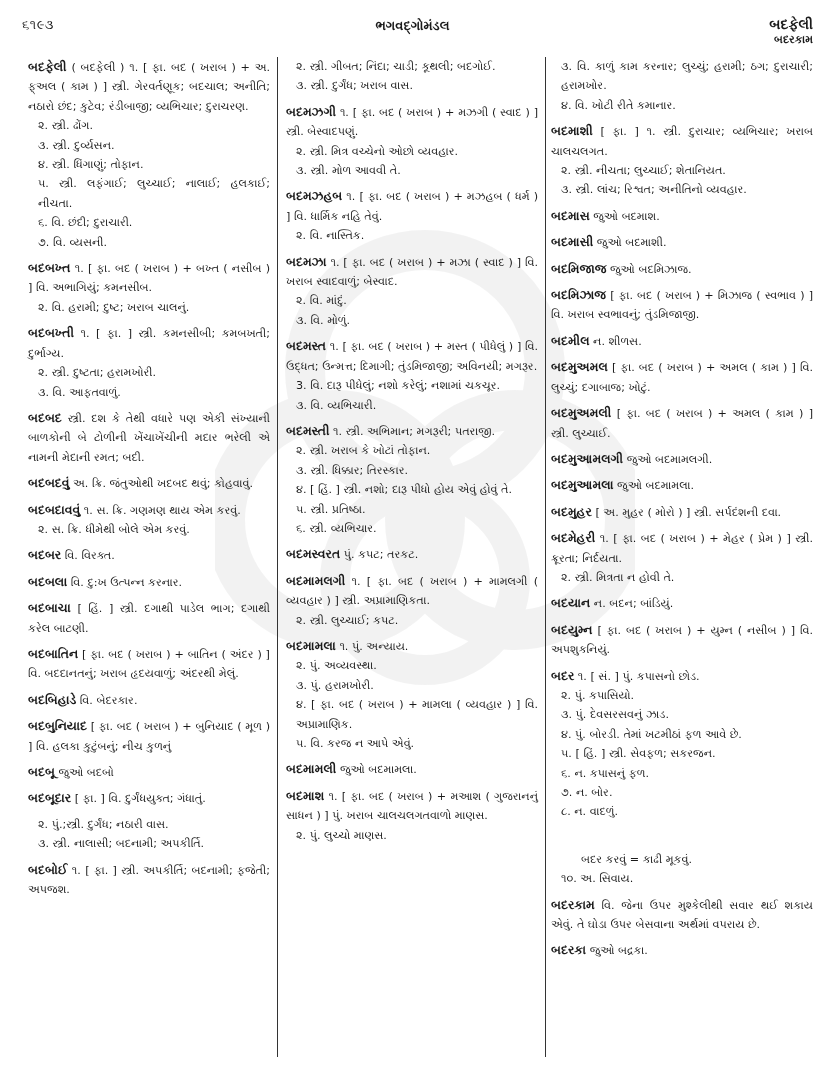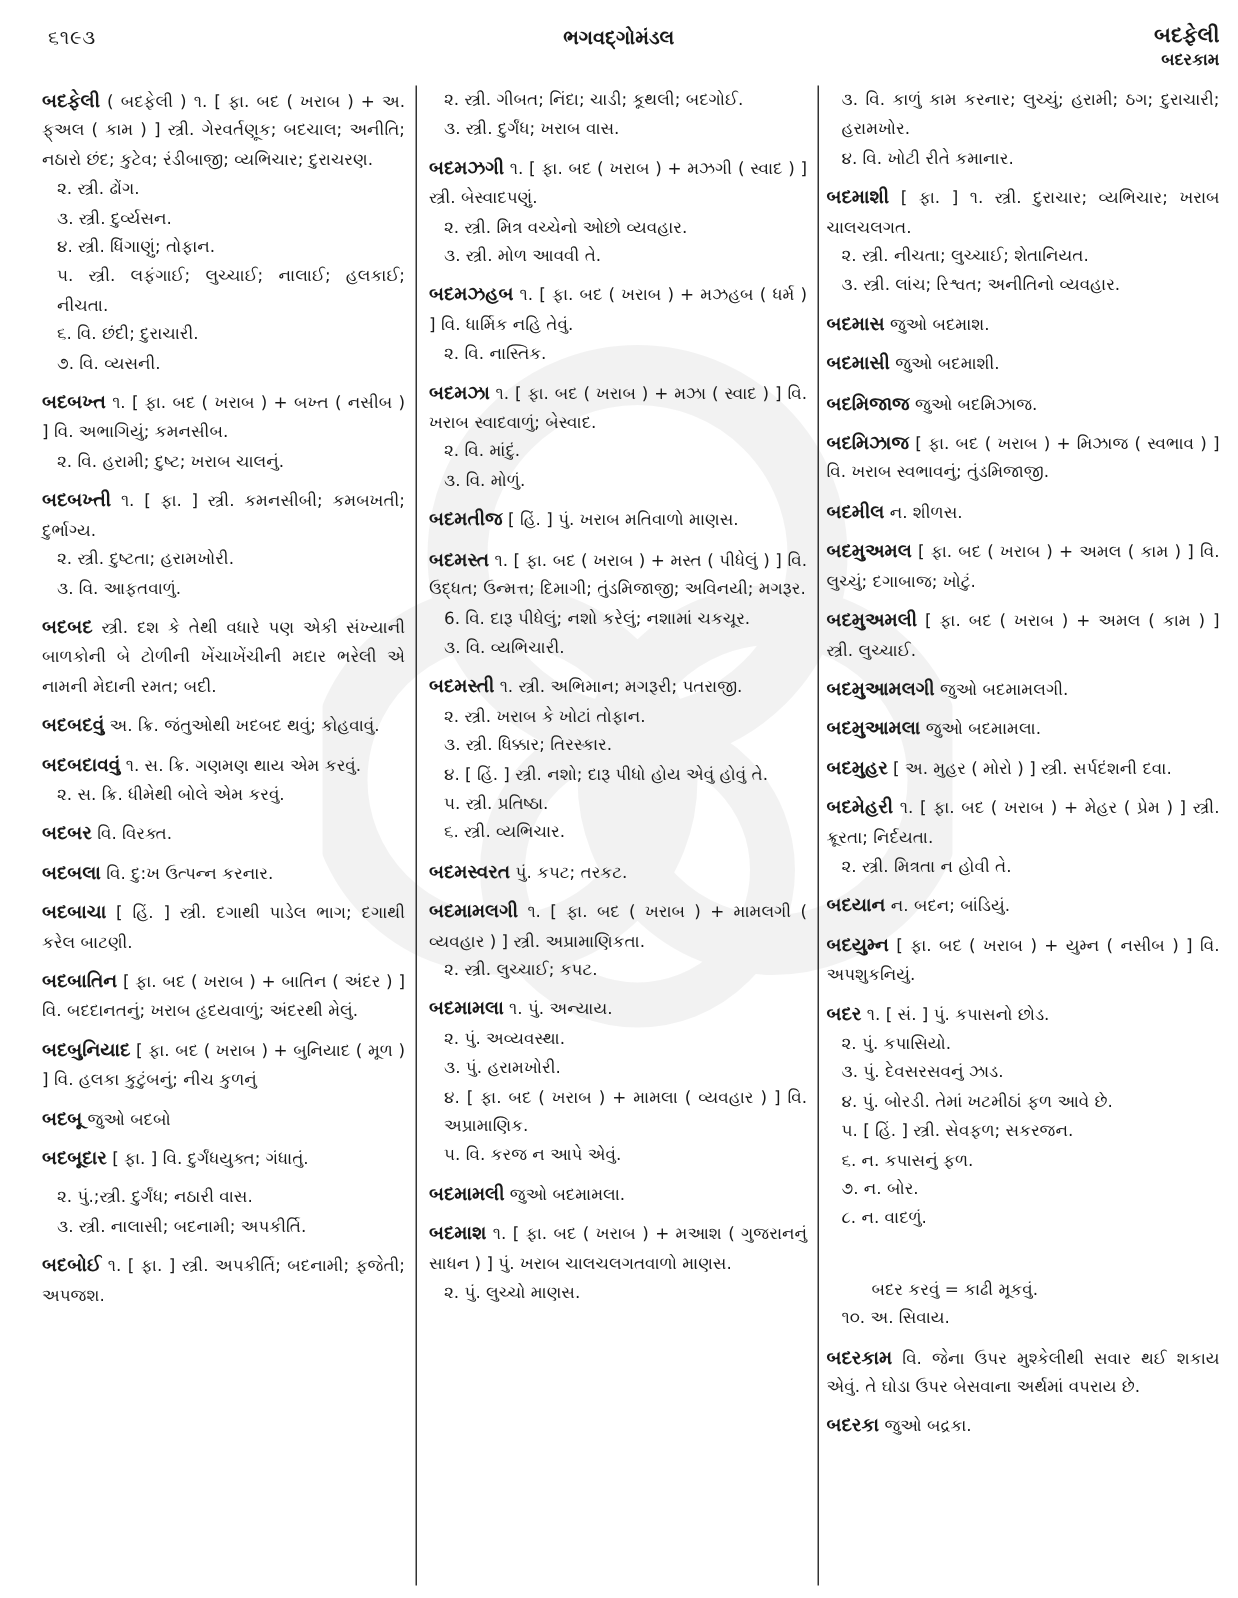--- a/index.html
+++ b/index.html
@@ -8,21 +8,21 @@
     font-family: "DejaVu Sans", sans-serif; color: #1a1a1a;
   }
   .watermark {
     position: absolute; left: 215px; top: 220px; width: 420px; height: 470px;
     pointer-events: none; opacity: 0.07;
   }
   .header {
     position: absolute; top: 0; left: 0; width: 825px; height: 50px;
   }
   .page-num {
-    position: absolute; left: 32px; top: 18px; font-size: 13px; letter-spacing: 0.5px; font-family: Liberation Mono, monospace;
+    position: absolute; left: 22px; top: 18px; font-size: 13px; letter-spacing: 0.5px; font-family: Liberation Mono, monospace;
   }
   .book-title {
     position: absolute; left: 0; width: 825px; top: 18px; text-align: center;
     font-size: 13px; font-weight: bold;
   }
   .guide {
     position: absolute; right: 12px; top: 16px; text-align: right; line-height: 16px;
   }
   .guide .first { font-size: 14px; font-weight: bold; }
   .guide .last { font-size: 11px; font-weight: bold; }
@@ -104,20 +104,23 @@
       <div class="entry">
         <div><span class="hw">બદબલા</span> <span>વિ. દુ:ખ ઉત્પન્ન કરનાર.</span></div>
       </div>
       <div class="entry">
         <div><span class="hw">બદબાચા</span> <span>[ હિં. ] સ્ત્રી. દગાથી પાડેલ ભાગ; દગાથી કરેલ બાટણી.</span></div>
       </div>
       <div class="entry">
         <div><span class="hw">બદબાતિન</span> <span>[ ફા. બદ ( ખરાબ ) + બાતિન ( અંદર ) ] વિ. બદદાનતનું; ખરાબ હૃદયવાળું; અંદરથી મેલું.</span></div>
       </div>
       <div class="entry">
+        <div><span class="hw">બદબિહાડે</span> <span>વિ. બેદરકાર.</span></div>
+      </div>
+      <div class="entry">
         <div><span class="hw">બદબુનિયાદ</span> <span>[ ફા. બદ ( ખરાબ ) + બુનિયાદ ( મૂળ ) ] વિ. હલકા કુટુંબનું; નીચ કુળનું</span></div>
       </div>
       <div class="entry">
         <div><span class="hw">બદબૂ</span> <span>જુઓ બદબો</span></div>
       </div>
       <div class="entry">
         <div><span class="hw">બદબૂદાર</span> <span>[ ફા. ] વિ. દુર્ગંધયુક્ત; ગંધાતું.</span></div>
       </div>
       <div class="entry">
         <span class="sense">૨. પું.;સ્ત્રી. દુર્ગંધ; નઠારી વાસ.</span>
@@ -140,25 +143,22 @@
       <div class="entry">
         <div><span class="hw">બદમઝહબ</span> <span>૧. [ ફા. બદ ( ખરાબ ) + મઝહબ ( ધર્મ ) ] વિ. ધાર્મિક નહિ તેવું.</span></div>
         <span class="sense">૨. વિ. નાસ્તિક.</span>
       </div>
       <div class="entry">
         <div><span class="hw">બદમઝા</span> <span>૧. [ ફા. બદ ( ખરાબ ) + મઝા ( સ્વાદ ) ] વિ. ખરાબ સ્વાદવાળું; બેસ્વાદ.</span></div>
         <span class="sense">૨. વિ. માંદું.</span>
         <span class="sense">૩. વિ. મોળું.</span>
       </div>
       <div class="entry">
-        <div><span class="hw">બદમતીજ</span> <span>[ હિં. ] પું. ખરાબ મતિવાળો માણસ.</span></div>
-      </div>
-      <div class="entry">
         <div><span class="hw">બદમસ્ત</span> <span>૧. [ ફા. બદ ( ખરાબ ) + મસ્ત ( પીધેલું ) ] વિ. ઉદ્ધત; ઉન્મત્ત; દિમાગી; તુંડમિજાજી; અવિનયી; મગરૂર.</span></div>
-        <span class="sense">6. વિ. દારૂ પીધેલું; નશો કરેલું; નશામાં ચકચૂર.</span>
+        <span class="sense">3. વિ. દારૂ પીધેલું; નશો કરેલું; નશામાં ચકચૂર.</span>
         <span class="sense">૩. વિ. વ્યભિચારી.</span>
       </div>
       <div class="entry">
         <div><span class="hw">બદમસ્તી</span> <span>૧. સ્ત્રી. અભિમાન; મગરૂરી; પતરાજી.</span></div>
         <span class="sense">૨. સ્ત્રી. ખરાબ કે ખોટાં તોફાન.</span>
         <span class="sense">૩. સ્ત્રી. ધિક્કાર; તિરસ્કાર.</span>
         <span class="sense">૪. [ હિં. ] સ્ત્રી. નશો; દારૂ પીધો હોય એવું હોવું તે.</span>
         <span class="sense">૫. સ્ત્રી. પ્રતિષ્ઠા.</span>
         <span class="sense">૬. સ્ત્રી. વ્યભિચાર.</span>
       </div>

